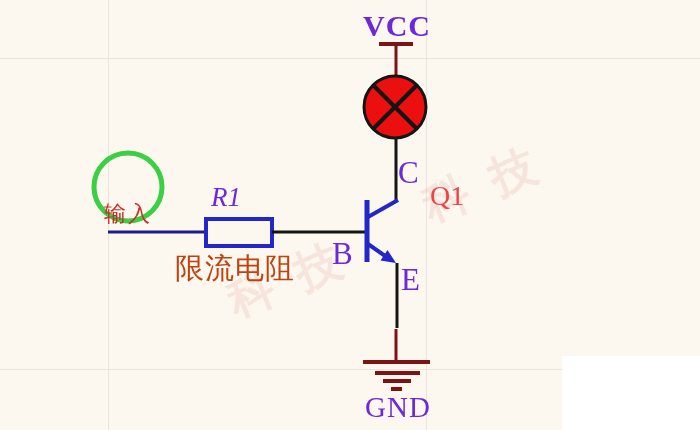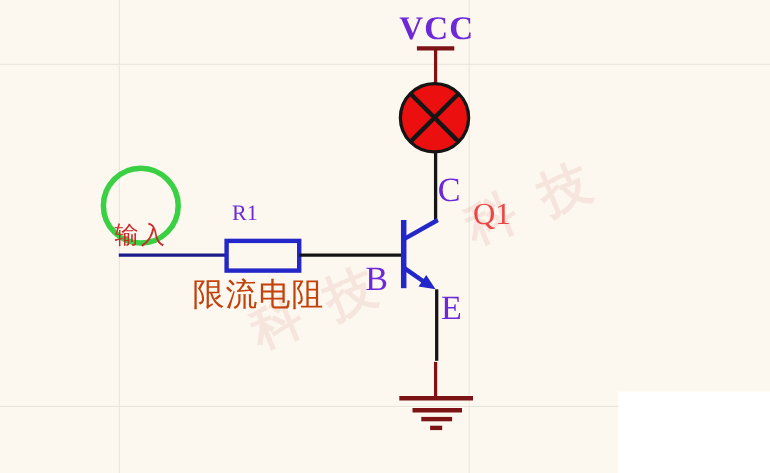--- a/index.html
+++ b/index.html
@@ -17,21 +17,21 @@
   .maroon{color:#6d28d9;}
   .bright-red{color:#cc2a2a;margin-top:28px;}
   .blue{color:#c2410c;}
   .navy{color:#ef4444;}
   .lbl-vcc{left:352px;top:11px;width:90px;text-align:center;font-size:30px;font-weight:600;letter-spacing:1px;}
   .lbl-c{left:398px;top:157px;font-size:31px;}
   .lbl-q1{left:430px;top:182px;font-size:28px;}
   .lbl-npn{left:414px;top:217px;font-size:32px;}
   .lbl-b{left:332px;top:238px;font-size:31px;}
   .lbl-e{left:401px;top:264px;font-size:31px;}
-  .lbl-r1{left:211px;top:184px;font-size:20px;}
+  .lbl-r1{left:211px;top:184px;font-size:27px;font-style:italic;}
   .lbl-xianliu{left:175px;top:254px;font-size:29px;letter-spacing:1px;}
   .lbl-uin{left:90px;top:234px;font-size:31px;}
   .lbl-shuru{left:94px;top:175px;width:68px;text-align:center;font-size:22px;letter-spacing:2px;}
   .lbl-gnd{left:352px;top:393px;width:92px;text-align:center;font-size:29px;letter-spacing:1px;}
   .watermark{
     position:absolute;font-size:46px;letter-spacing:26px;
     color:rgba(214,130,130,0.16);transform:rotate(-22deg);
     font-family:"Liberation Sans","DejaVu Sans",sans-serif;font-weight:700;
   }
   .wm1{left:225px;top:245px;}
@@ -94,14 +94,15 @@
   </svg>
 
   <div class="label maroon lbl-vcc">VCC</div>
   <div class="label maroon lbl-c">C</div>
   <div class="label navy lbl-q1">Q1</div>
   <div class="label maroon lbl-b">B</div>
   <div class="label maroon lbl-e">E</div>
   <div class="label maroon lbl-r1">R1</div>
   <div class="label blue lbl-xianliu">限流电阻</div>
   <div class="label bright-red lbl-shuru">输入</div>
+  <div class="label maroon lbl-gnd">GND</div>
 
 </div>
 
 </body></html>

